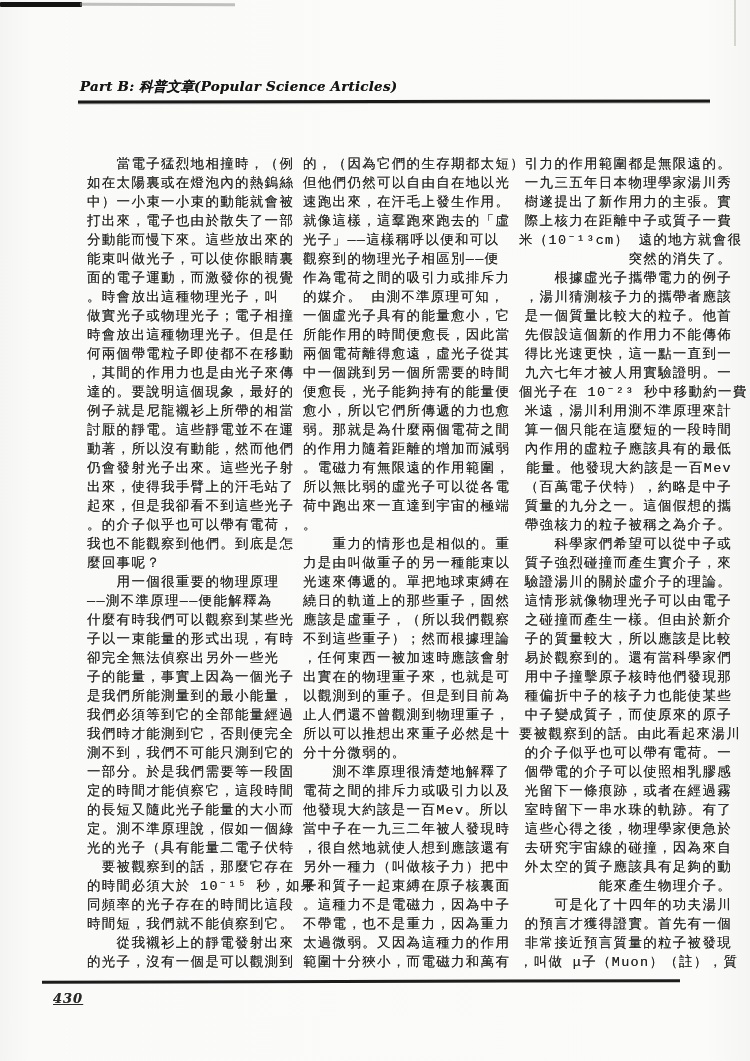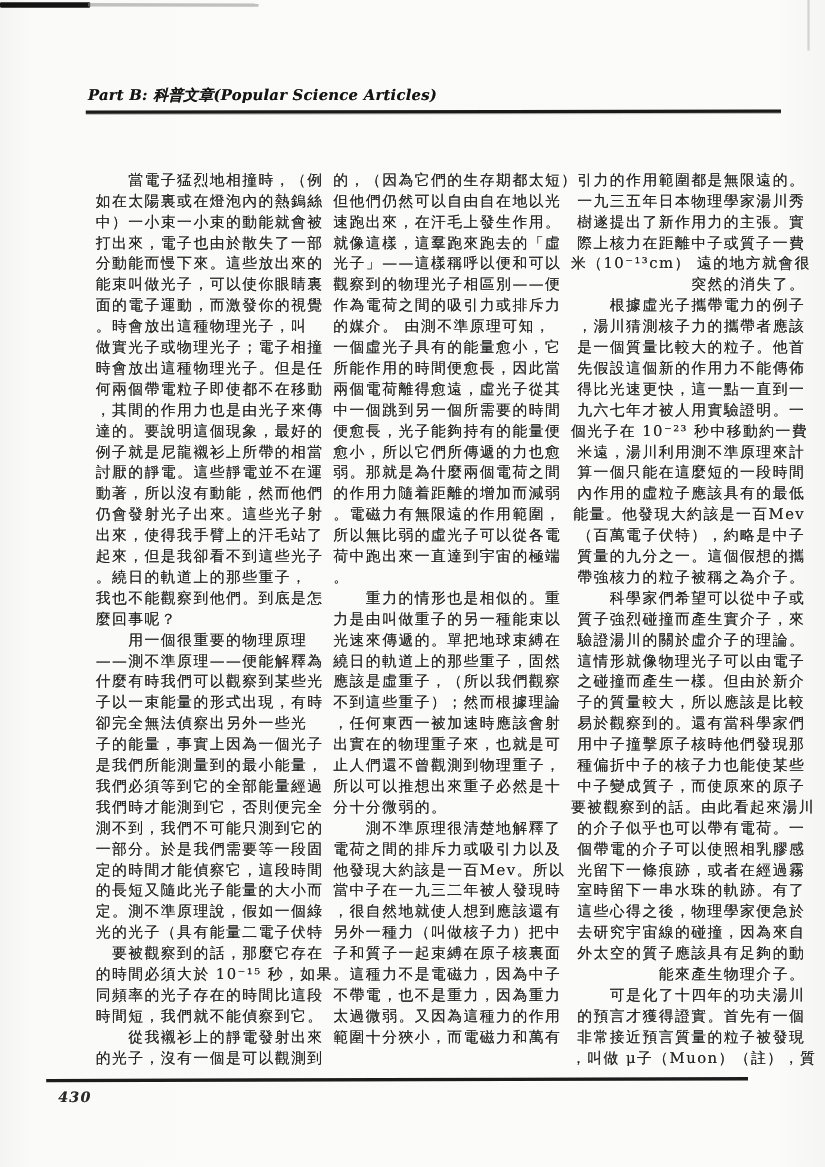--- a/index.html
+++ b/index.html
@@ -35,41 +35,42 @@
     text-align: center;
   }
   .header-rule {
     position: absolute; left: 78px; top: 100px; width: 632px; height: 3px;
     background: #1a1a1a; transform: rotate(-0.08deg);
     box-shadow: 0 1px 0 rgba(20,20,20,.25);
   }
 
   
   .columns { position: absolute; top: 155px; left: 0; }
-  .col { position: absolute; top: 0; width: 213px; }
+  .col { position: absolute; top: 0; width: 213px; font-family: Liberation Mono, monospace; }
   .col-1 { left: 87px; }
   .col-2 { left: 303px; }
   .col-3 { left: 519px; text-align: right; }
   .text-line {
     height: 19px; line-height: 19px;
     font-size: 13.5px; letter-spacing: 1.3px;
     color: #262624; white-space: nowrap;
     text-shadow: 0 0 .45px rgba(45,45,42,.75);
   }
 
   
   .footer-rule {
     position: absolute; left: 42px; top: 980px; width: 638px; height: 2.5px;
     background: #1c1c1c; transform: rotate(-0.15deg);
   }
   .page-number {
     position: absolute; left: 53px; top: 991px;
     font-size: 13px; font-style: italic; font-weight: bold;
     color: #2a2a2a; letter-spacing: 1px;
     text-shadow: 0 0 .5px rgba(40,40,40,.6);
+    text-decoration: underline;
   }
 </style>
 </head>
 <body>
 
 <div class="page">
 
   <div class="artifact-topleft-dark"></div>
   <div class="artifact-topleft-grey"></div>
   <div class="artifact-right-edge"></div>
@@ -91,21 +92,21 @@
         <div class="text-line">時會放出這種物理光子。但是任</div>
         <div class="text-line">何兩個帶電粒子即使都不在移動</div>
         <div class="text-line">，其間的作用力也是由光子來傳</div>
         <div class="text-line">達的。要說明這個現象，最好的</div>
         <div class="text-line">例子就是尼龍襯衫上所帶的相當</div>
         <div class="text-line">討厭的靜電。這些靜電並不在運</div>
         <div class="text-line">動著，所以沒有動能，然而他們</div>
         <div class="text-line">仍會發射光子出來。這些光子射</div>
         <div class="text-line">出來，使得我手臂上的汗毛站了</div>
         <div class="text-line">起來，但是我卻看不到這些光子</div>
-        <div class="text-line">。繞日的軌道上的那些重子，</div>
+        <div class="text-line">。的介子似乎也可以帶有電荷，</div>
         <div class="text-line">我也不能觀察到他們。到底是怎</div>
         <div class="text-line">麼回事呢？</div>
         <div class="text-line">　　用一個很重要的物理原理</div>
         <div class="text-line">——測不準原理——便能解釋為</div>
         <div class="text-line">什麼有時我們可以觀察到某些光</div>
         <div class="text-line">子以一束能量的形式出現，有時</div>
         <div class="text-line">卻完全無法偵察出另外一些光</div>
         <div class="text-line">子的能量，事實上因為一個光子</div>
         <div class="text-line">是我們所能測量到的最小能量，</div>
         <div class="text-line">我們必須等到它的全部能量經過</div>
@@ -145,20 +146,21 @@
         <div class="text-line">荷中跑出來一直達到宇宙的極端</div>
         <div class="text-line">。</div>
         <div class="text-line">　　重力的情形也是相似的。重</div>
         <div class="text-line">力是由叫做重子的另一種能束以</div>
         <div class="text-line">光速來傳遞的。單把地球束縛在</div>
         <div class="text-line">繞日的軌道上的那些重子，固然</div>
         <div class="text-line">應該是虛重子，（所以我們觀察</div>
         <div class="text-line">不到這些重子）；然而根據理論</div>
         <div class="text-line">，任何東西一被加速時應該會射</div>
         <div class="text-line">出實在的物理重子來，也就是可</div>
+        <div class="text-line">以觀測到的重子。但是到目前為</div>
         <div class="text-line">止人們還不曾觀測到物理重子，</div>
         <div class="text-line">所以可以推想出來重子必然是十</div>
         <div class="text-line">分十分微弱的。</div>
         <div class="text-line">　　測不準原理很清楚地解釋了</div>
         <div class="text-line">電荷之間的排斥力或吸引力以及</div>
         <div class="text-line">他發現大約該是一百Mev。所以</div>
         <div class="text-line">當中子在一九三二年被人發現時</div>
         <div class="text-line">，很自然地就使人想到應該還有</div>
         <div class="text-line">另外一種力（叫做核子力）把中</div>
         <div class="text-line">子和質子一起束縛在原子核裏面</div>

